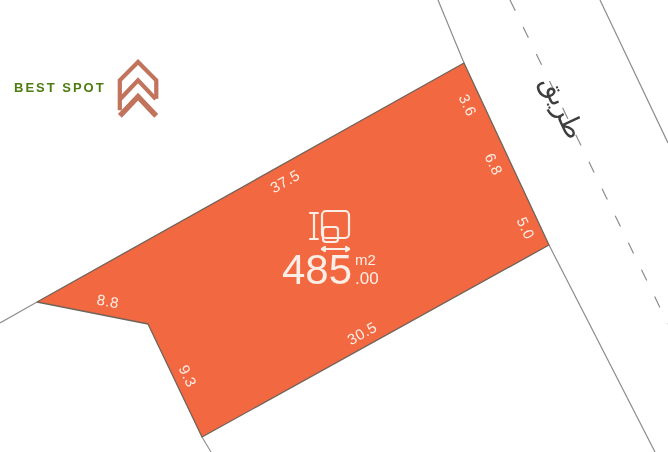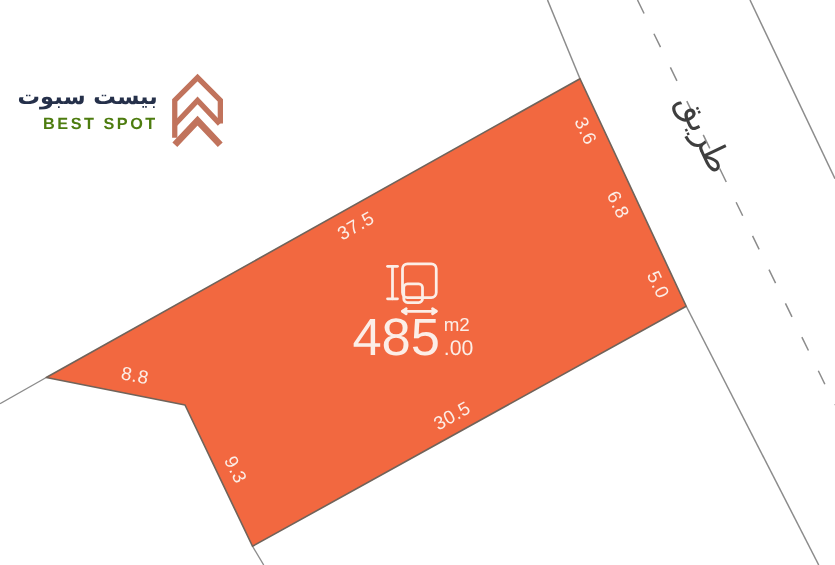--- a/index.html
+++ b/index.html
@@ -114,21 +114,20 @@
       </g>
       <text class="area-main" x="352" y="284" text-anchor="end">485</text>
       <text class="area-unit" x="355" y="265" text-anchor="start">m2</text>
       <text class="area-small" x="355" y="284" text-anchor="start">.00</text>
     </g>
   </svg>
 </div>
 
 <div class="logo">
   <div class="logo-text">
-    <div class="logo-arabic">بيست سبوت</div>
     <div class="logo-english">BEST SPOT</div>
   </div>
   <svg width="48" height="62" viewBox="110 54 50 64">
     <g fill="none" stroke="#C1735C" stroke-width="4.4" stroke-linecap="square" stroke-linejoin="miter">
       <path d="M 115,108 L 115,79 L 134,60 L 153,79 L 153,96"></path>
       <path d="M 117,97 L 134,79 L 151,97"></path>
       <path d="M 117,114 L 134,96 L 151,114" stroke-width="5.6"></path>
     </g>
   </svg>
 </div>

